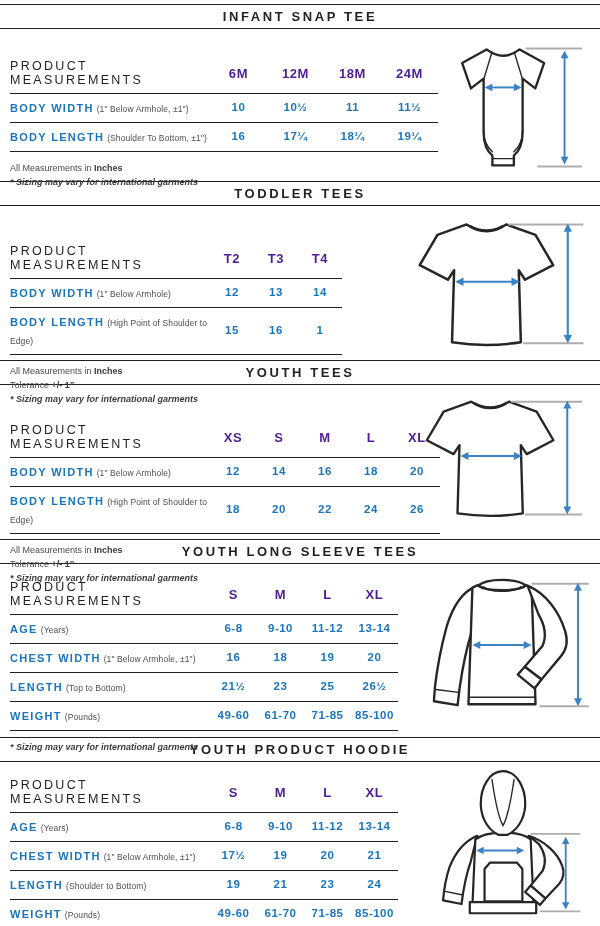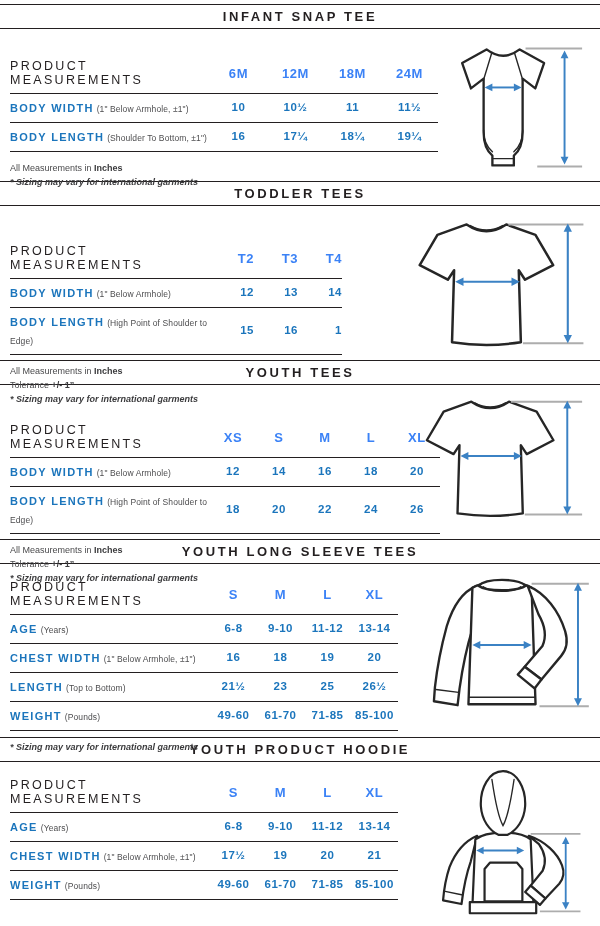--- a/index.html
+++ b/index.html
@@ -27,25 +27,25 @@
   .sec-youth     .tablewrap{padding-top:34px;}
   .sec-longsleeve .tablewrap{padding-top:12px;}
   .sec-hoodie    .tablewrap{padding-top:12px;}
   table.mtable{border-collapse:collapse;table-layout:fixed;}
   .mtable th,.mtable td{
     border-bottom:1.6px solid #231F20;padding:4px 0 6px;vertical-align:middle;
   }
   .mtable .lbl{width:200px;text-align:left;}
   .mtable .val{text-align:center;}
   .sec-infant .val{width:57px;}
-  .sec-toddler .val{width:44px;text-align:right;}
+  .sec-toddler .val{width:44px;}
   .sec-youth .val{width:46px;}
   .sec-longsleeve .val,.sec-hoodie .val{width:47px;}
   .th-label{font-size:12.5px;font-weight:400;letter-spacing:2.3px;color:#231F20;}
-  th.val{font-size:13px;font-weight:800;letter-spacing:.6px;color:#3b82f6;}
+  th.val{font-size:13px;font-weight:800;letter-spacing:.6px;color:#4c1d95;}
   .rlabel{font-size:11px;font-weight:800;letter-spacing:1.3px;color:#1B75BC;text-align:center;}
   .rdetail{font-size:8.5px;font-weight:400;color:#4D4D4F;margin-left:3px;letter-spacing:.1px;}
   td.val{font-size:11.5px;font-weight:800;letter-spacing:.5px;color:#1B75BC;}
   .notes{margin-top:9px;}
   .note{font-size:9px;color:#4A4A4C;line-height:14px;}
   .note .b{font-weight:800;color:#3B3B3D;text-align:right;}
   .note.it{font-style:italic;font-weight:700;}
   .illu{position:absolute;}
   .illu svg{width:100%;height:100%;display:block;}
   .sec-infant    .illu{left:430px;top:2px;width:156px;height:148px;}
@@ -364,20 +364,27 @@
                 <td class="val">13-14</td>
               </tr>
               <tr>
                 <td class="lbl"><span class="rlabel">CHEST WIDTH</span><span class="rdetail">(1" Below Armhole, ±1")</span></td>
                 <td class="val">17½</td>
                 <td class="val">19</td>
                 <td class="val">20</td>
                 <td class="val">21</td>
               </tr>
               <tr>
+                <td class="lbl"><span class="rlabel">LENGTH</span><span class="rdetail">(Shoulder to Bottom)</span></td>
+                <td class="val">19</td>
+                <td class="val">21</td>
+                <td class="val">23</td>
+                <td class="val">24</td>
+              </tr>
+              <tr>
                 <td class="lbl"><span class="rlabel">WEIGHT</span><span class="rdetail">(Pounds)</span></td>
                 <td class="val">49-60</td>
                 <td class="val">61-70</td>
                 <td class="val">71-85</td>
                 <td class="val">85-100</td>
               </tr>
             </tbody>
         </table>
 
       </div>

